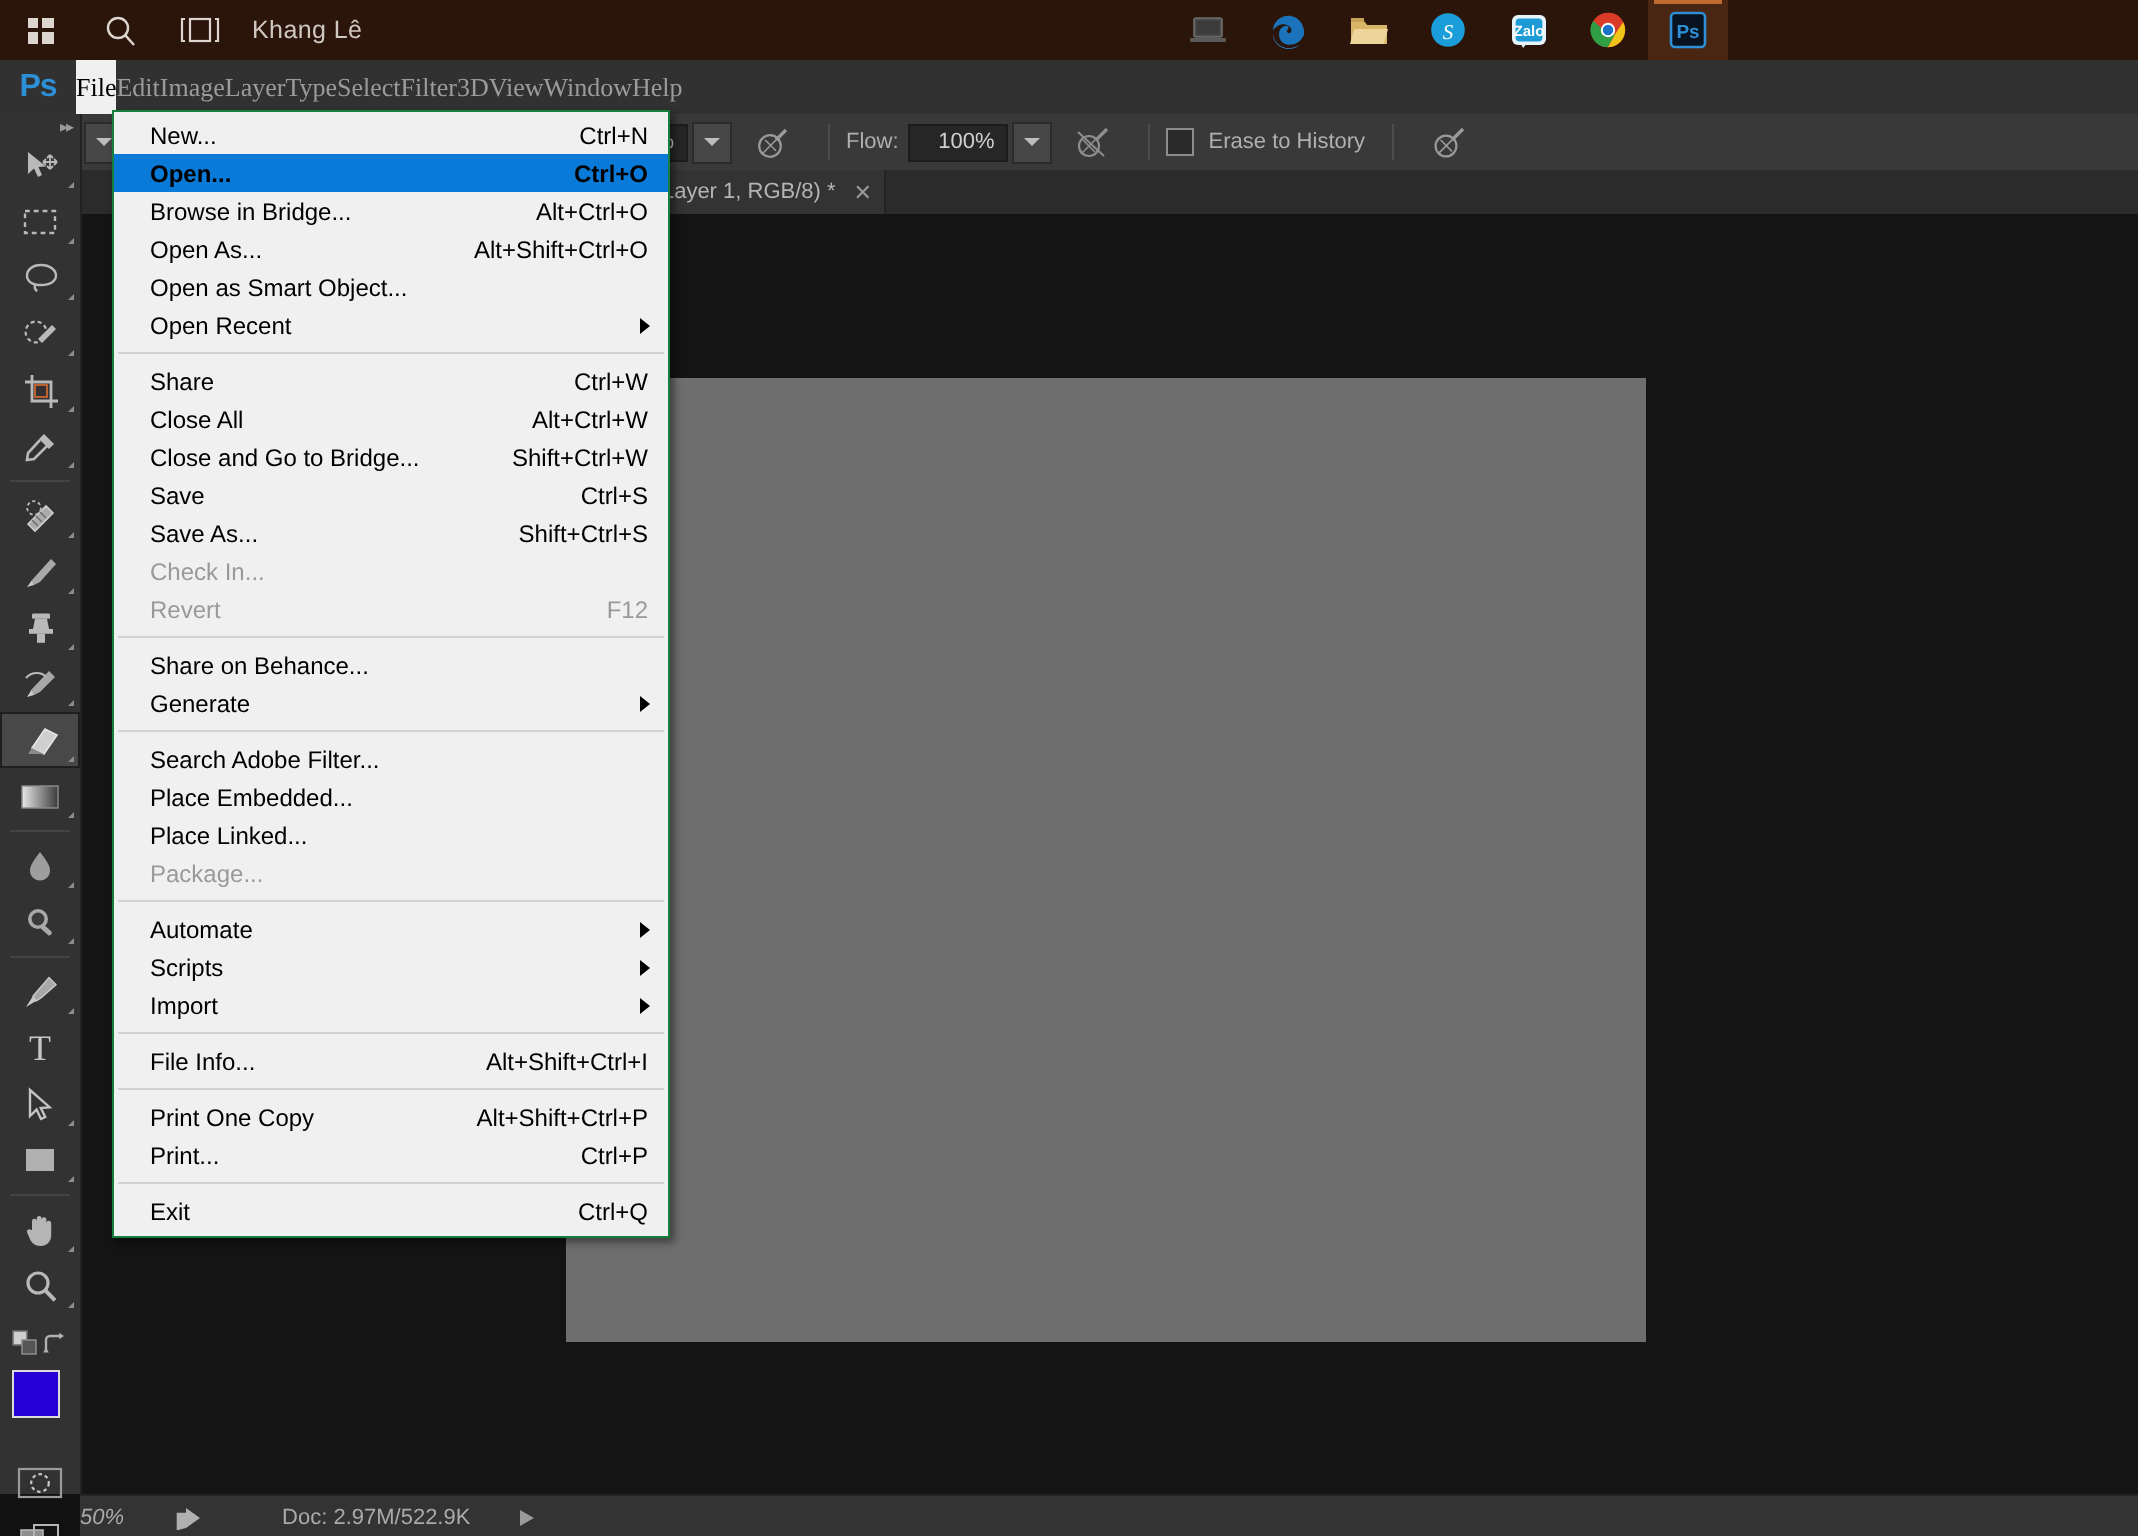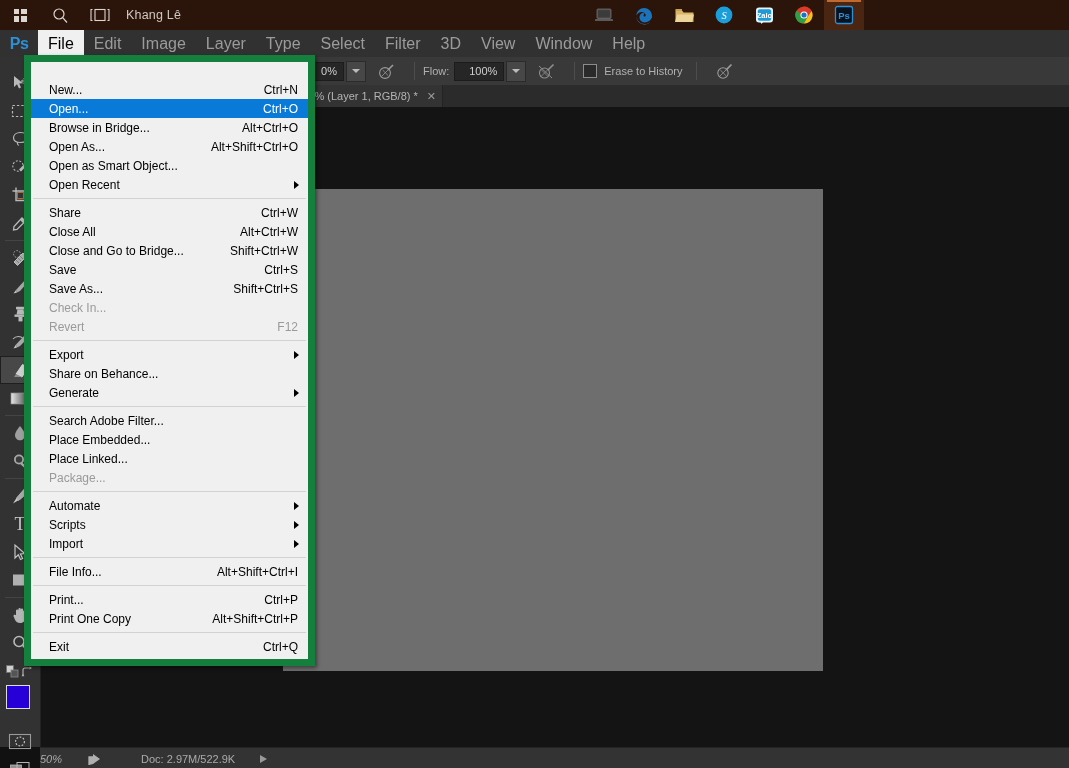--- a/index.html
+++ b/index.html
@@ -25,21 +25,21 @@
   .win-logo i{background:#ddd6d0;display:block;}
   
   #menubar{
     position:absolute;left:0;top:30px;width:1069px;height:27px;
     background:#313131;display:flex;align-items:center;
     border-bottom:1px solid #232323;
   }
   #ps-logo{width:38px;height:27px;display:flex;align-items:center;justify-content:center;
     color:#2d8fd5;font-weight:bold;font-size:16px;letter-spacing:-.5px;}
   .menu-item{
-    padding:0 10px;height:27px;line-height:27px;color:#9b9b9b;font-size:16px;cursor:default;
+    padding:0 0;height:27px;line-height:27px;color:#9b9b9b;font-size:13px;cursor:default;font-family:Liberation Serif, serif;
   }
   .menu-item.open{background:#f0f0f0;color:#000;}
   
   #optionsbar{
     position:absolute;left:0;top:57px;width:1069px;height:28px;
     background:#393939;border-bottom:1px solid #232323;
     display:flex;align-items:center;color:#b8b8b8;font-size:11px;
   }
   .opt-tool{width:40px;height:28px;display:flex;align-items:center;justify-content:center;}
   .opt-sep{width:1px;height:18px;background:#4d4d4d;margin:0 8px;}
@@ -97,33 +97,33 @@
     position:absolute;left:40px;top:747px;width:1029px;height:21px;
     background:#333333;border-top:1px solid #242424;
     display:flex;align-items:center;color:#aaaaaa;font-size:11px;
   }
   .st-zoom{margin-left:0;font-style:italic;}
   .st-share{margin-left:26px;display:flex;align-items:center;}
   .st-doc{margin-left:38px;}
   .st-arrow{margin-left:24px;}
   
   #filemenu{
-    position:absolute;left:24px;top:55px;width:277px;
-    background:#f0f0f0;border:7px solid #15803d;
+    position:absolute;left:56px;top:55px;width:277px;
+    background:#f0f0f0;border:1px solid #15803d;
     box-shadow:2px 2px 4px rgba(0,0,0,.45);
-    padding:18px 0 3px 0;z-index:60;
+    padding:2px 0 3px 0;z-index:60;
   }
   .mrow{
     height:19px;display:flex;align-items:center;position:relative;
     color:#000;font-size:12px;padding:0 6px 0 18px;cursor:default;
   }
   .mrow .lbl{flex:0 0 auto;}
   .mrow .acc{position:absolute;right:10px;color:#000;font-size:12px;}
   .mrow.hl{background:#0a7ad8;}
-  .mrow.hl .lbl,.mrow.hl .acc{color:#ffffff;}
+  .mrow.hl .lbl,.mrow.hl .acc{color:#000000;font-weight:bold;}
   .mrow.dis .lbl,.mrow.dis .acc{color:#9a9a9a;}
   .mrow .sub{position:absolute;right:9px;width:0;height:0;
     border-top:4px solid transparent;border-bottom:4px solid transparent;border-left:5px solid #000;}
   .msep{height:1px;background:#d2d2d2;margin:4px 2px 4px 2px;}
   svg{display:block;}
 </style>
 </head>
 <body>
 
 <div id="taskbar">
@@ -521,24 +521,20 @@
     </div>
     <div class="mrow dis">
       <span class="lbl">Check In...</span>
     </div>
     <div class="mrow dis">
       <span class="lbl">Revert</span>
       <span class="acc">F12</span>
     </div>
     <div class="msep"></div>
     <div class="mrow">
-      <span class="lbl">Export</span>
-      <span class="sub"></span>
-    </div>
-    <div class="mrow">
       <span class="lbl">Share on Behance...</span>
     </div>
     <div class="mrow">
       <span class="lbl">Generate</span>
       <span class="sub"></span>
     </div>
     <div class="msep"></div>
     <div class="mrow">
       <span class="lbl">Search Adobe Filter...</span>
     </div>
@@ -564,25 +560,25 @@
       <span class="lbl">Import</span>
       <span class="sub"></span>
     </div>
     <div class="msep"></div>
     <div class="mrow">
       <span class="lbl">File Info...</span>
       <span class="acc">Alt+Shift+Ctrl+I</span>
     </div>
     <div class="msep"></div>
     <div class="mrow">
+      <span class="lbl">Print One Copy</span>
+      <span class="acc">Alt+Shift+Ctrl+P</span>
+    </div>
+    <div class="mrow">
       <span class="lbl">Print...</span>
       <span class="acc">Ctrl+P</span>
     </div>
-    <div class="mrow">
-      <span class="lbl">Print One Copy</span>
-      <span class="acc">Alt+Shift+Ctrl+P</span>
-    </div>
     <div class="msep"></div>
     <div class="mrow">
       <span class="lbl">Exit</span>
       <span class="acc">Ctrl+Q</span>
     </div>
   </div>
 
 </body></html>

